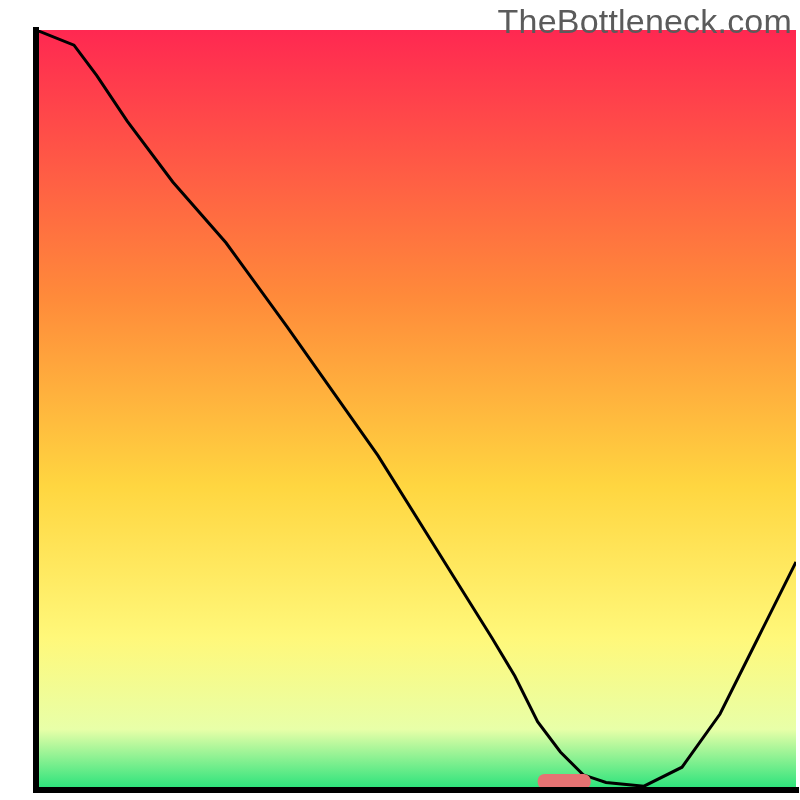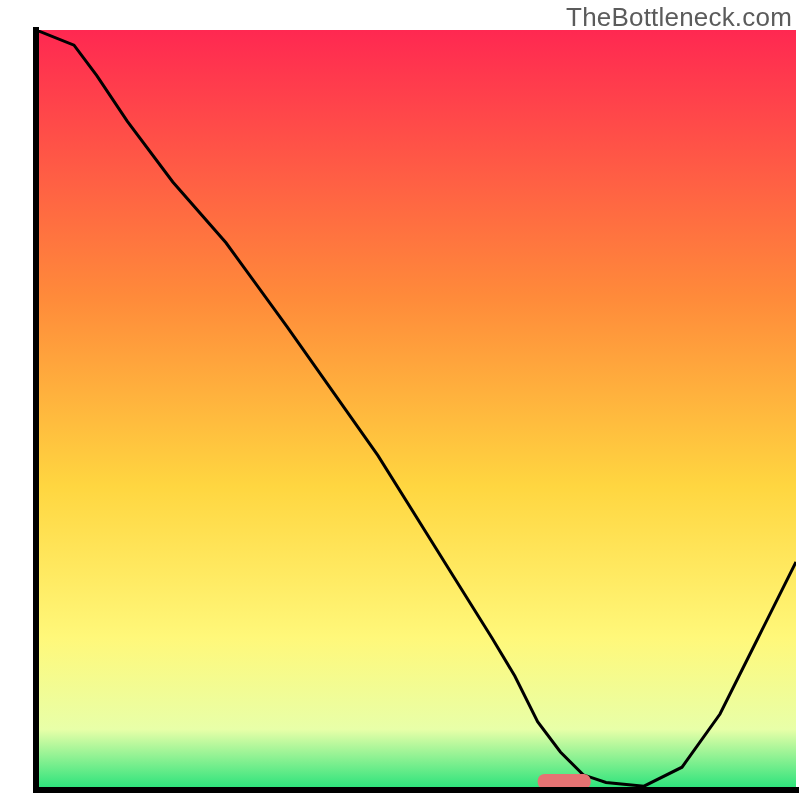--- a/index.html
+++ b/index.html
@@ -13,21 +13,21 @@
   }
   .frame {
     position: relative;
     width: 800px;
     height: 800px;
   }
   .watermark {
     position: absolute;
     top: 2px;
     right: 8px;
-    font-size: 26px;
+    font-size: 34px;
     font-weight: 400;
     color: #5b5b5b;
     letter-spacing: 0.2px;
     z-index: 5;
   }
   .plot-area {
     position: absolute;
     left: 36px;
     top: 30px;
     width: 760px;

